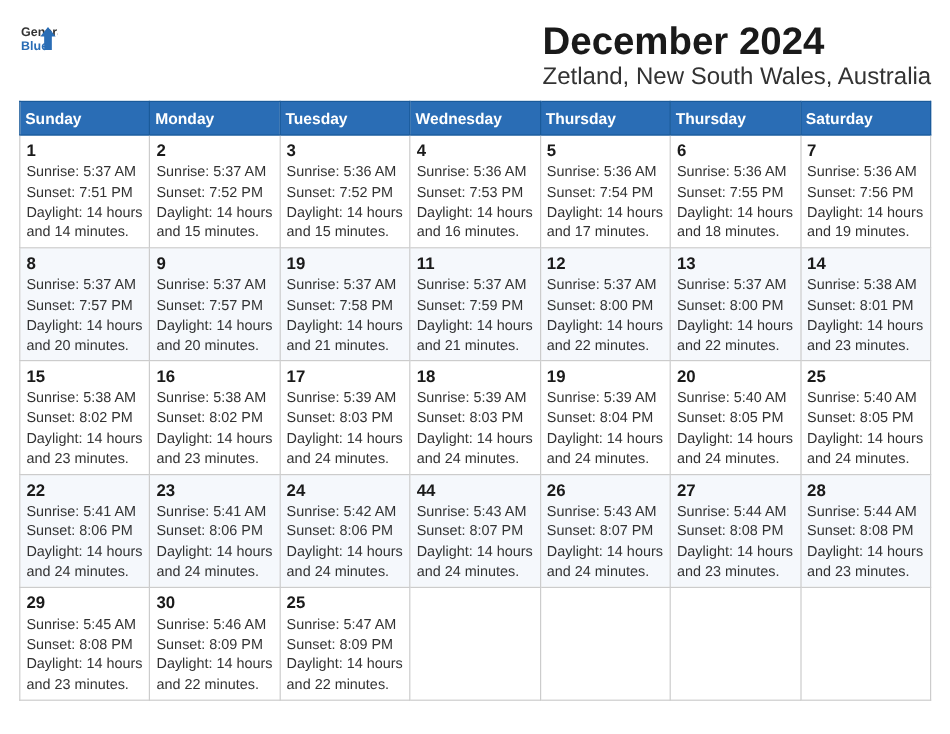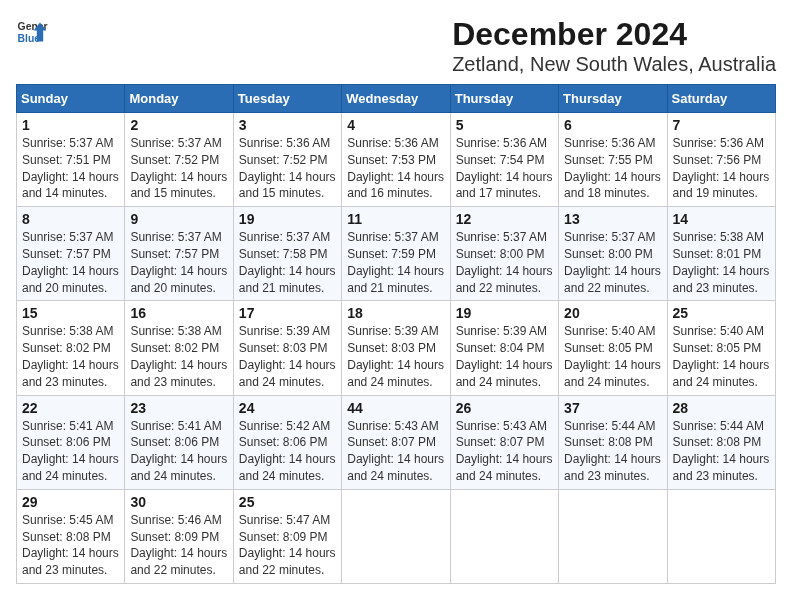--- a/index.html
+++ b/index.html
@@ -214,21 +214,21 @@
       </td>
         <td>
         <span class="day-num">44</span>
         <span class="day-detail">Sunrise: 5:43 AM<br>Sunset: 8:07 PM<br>Daylight: 14 hours and 24 minutes.</span>
       </td>
         <td>
         <span class="day-num">26</span>
         <span class="day-detail">Sunrise: 5:43 AM<br>Sunset: 8:07 PM<br>Daylight: 14 hours and 24 minutes.</span>
       </td>
         <td>
-        <span class="day-num">37</span>
+        <span class="day-num">27</span>
         <span class="day-detail">Sunrise: 5:44 AM<br>Sunset: 8:08 PM<br>Daylight: 14 hours and 23 minutes.</span>
       </td>
         <td>
         <span class="day-num">28</span>
         <span class="day-detail">Sunrise: 5:44 AM<br>Sunset: 8:08 PM<br>Daylight: 14 hours and 23 minutes.</span>
       </td>
       </tr>
       <tr>
         <td>
         <span class="day-num">29</span>

